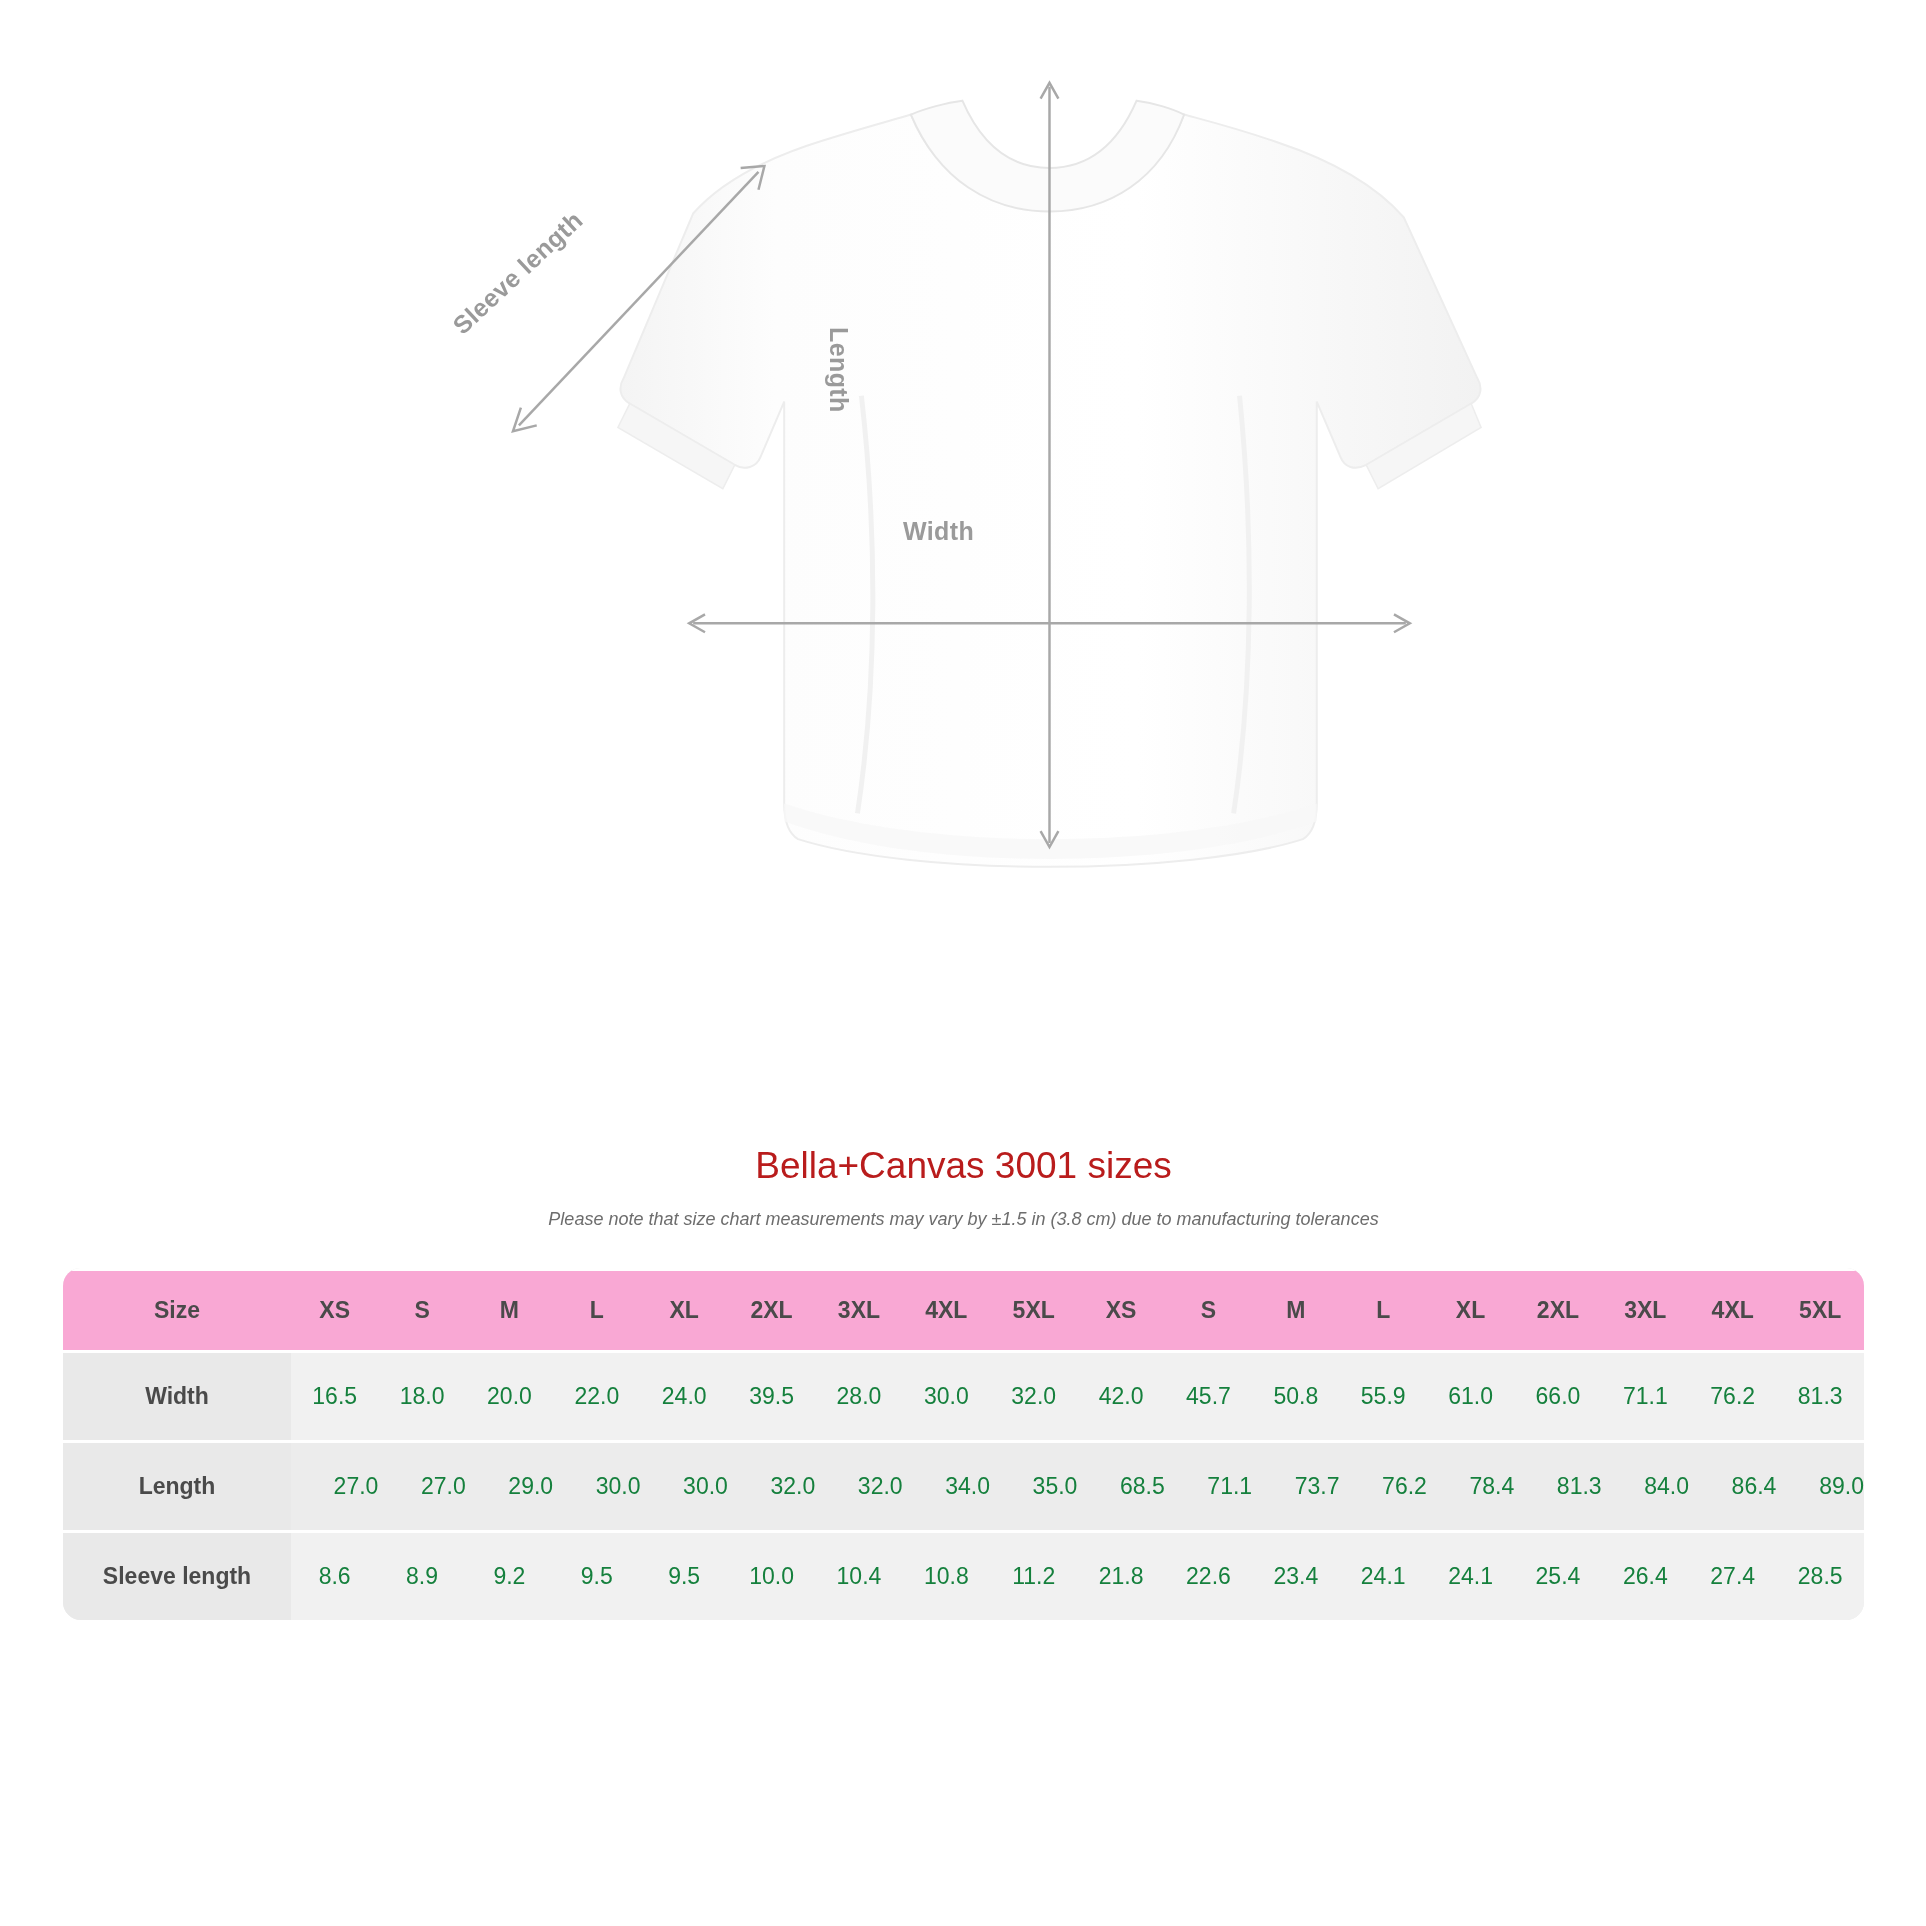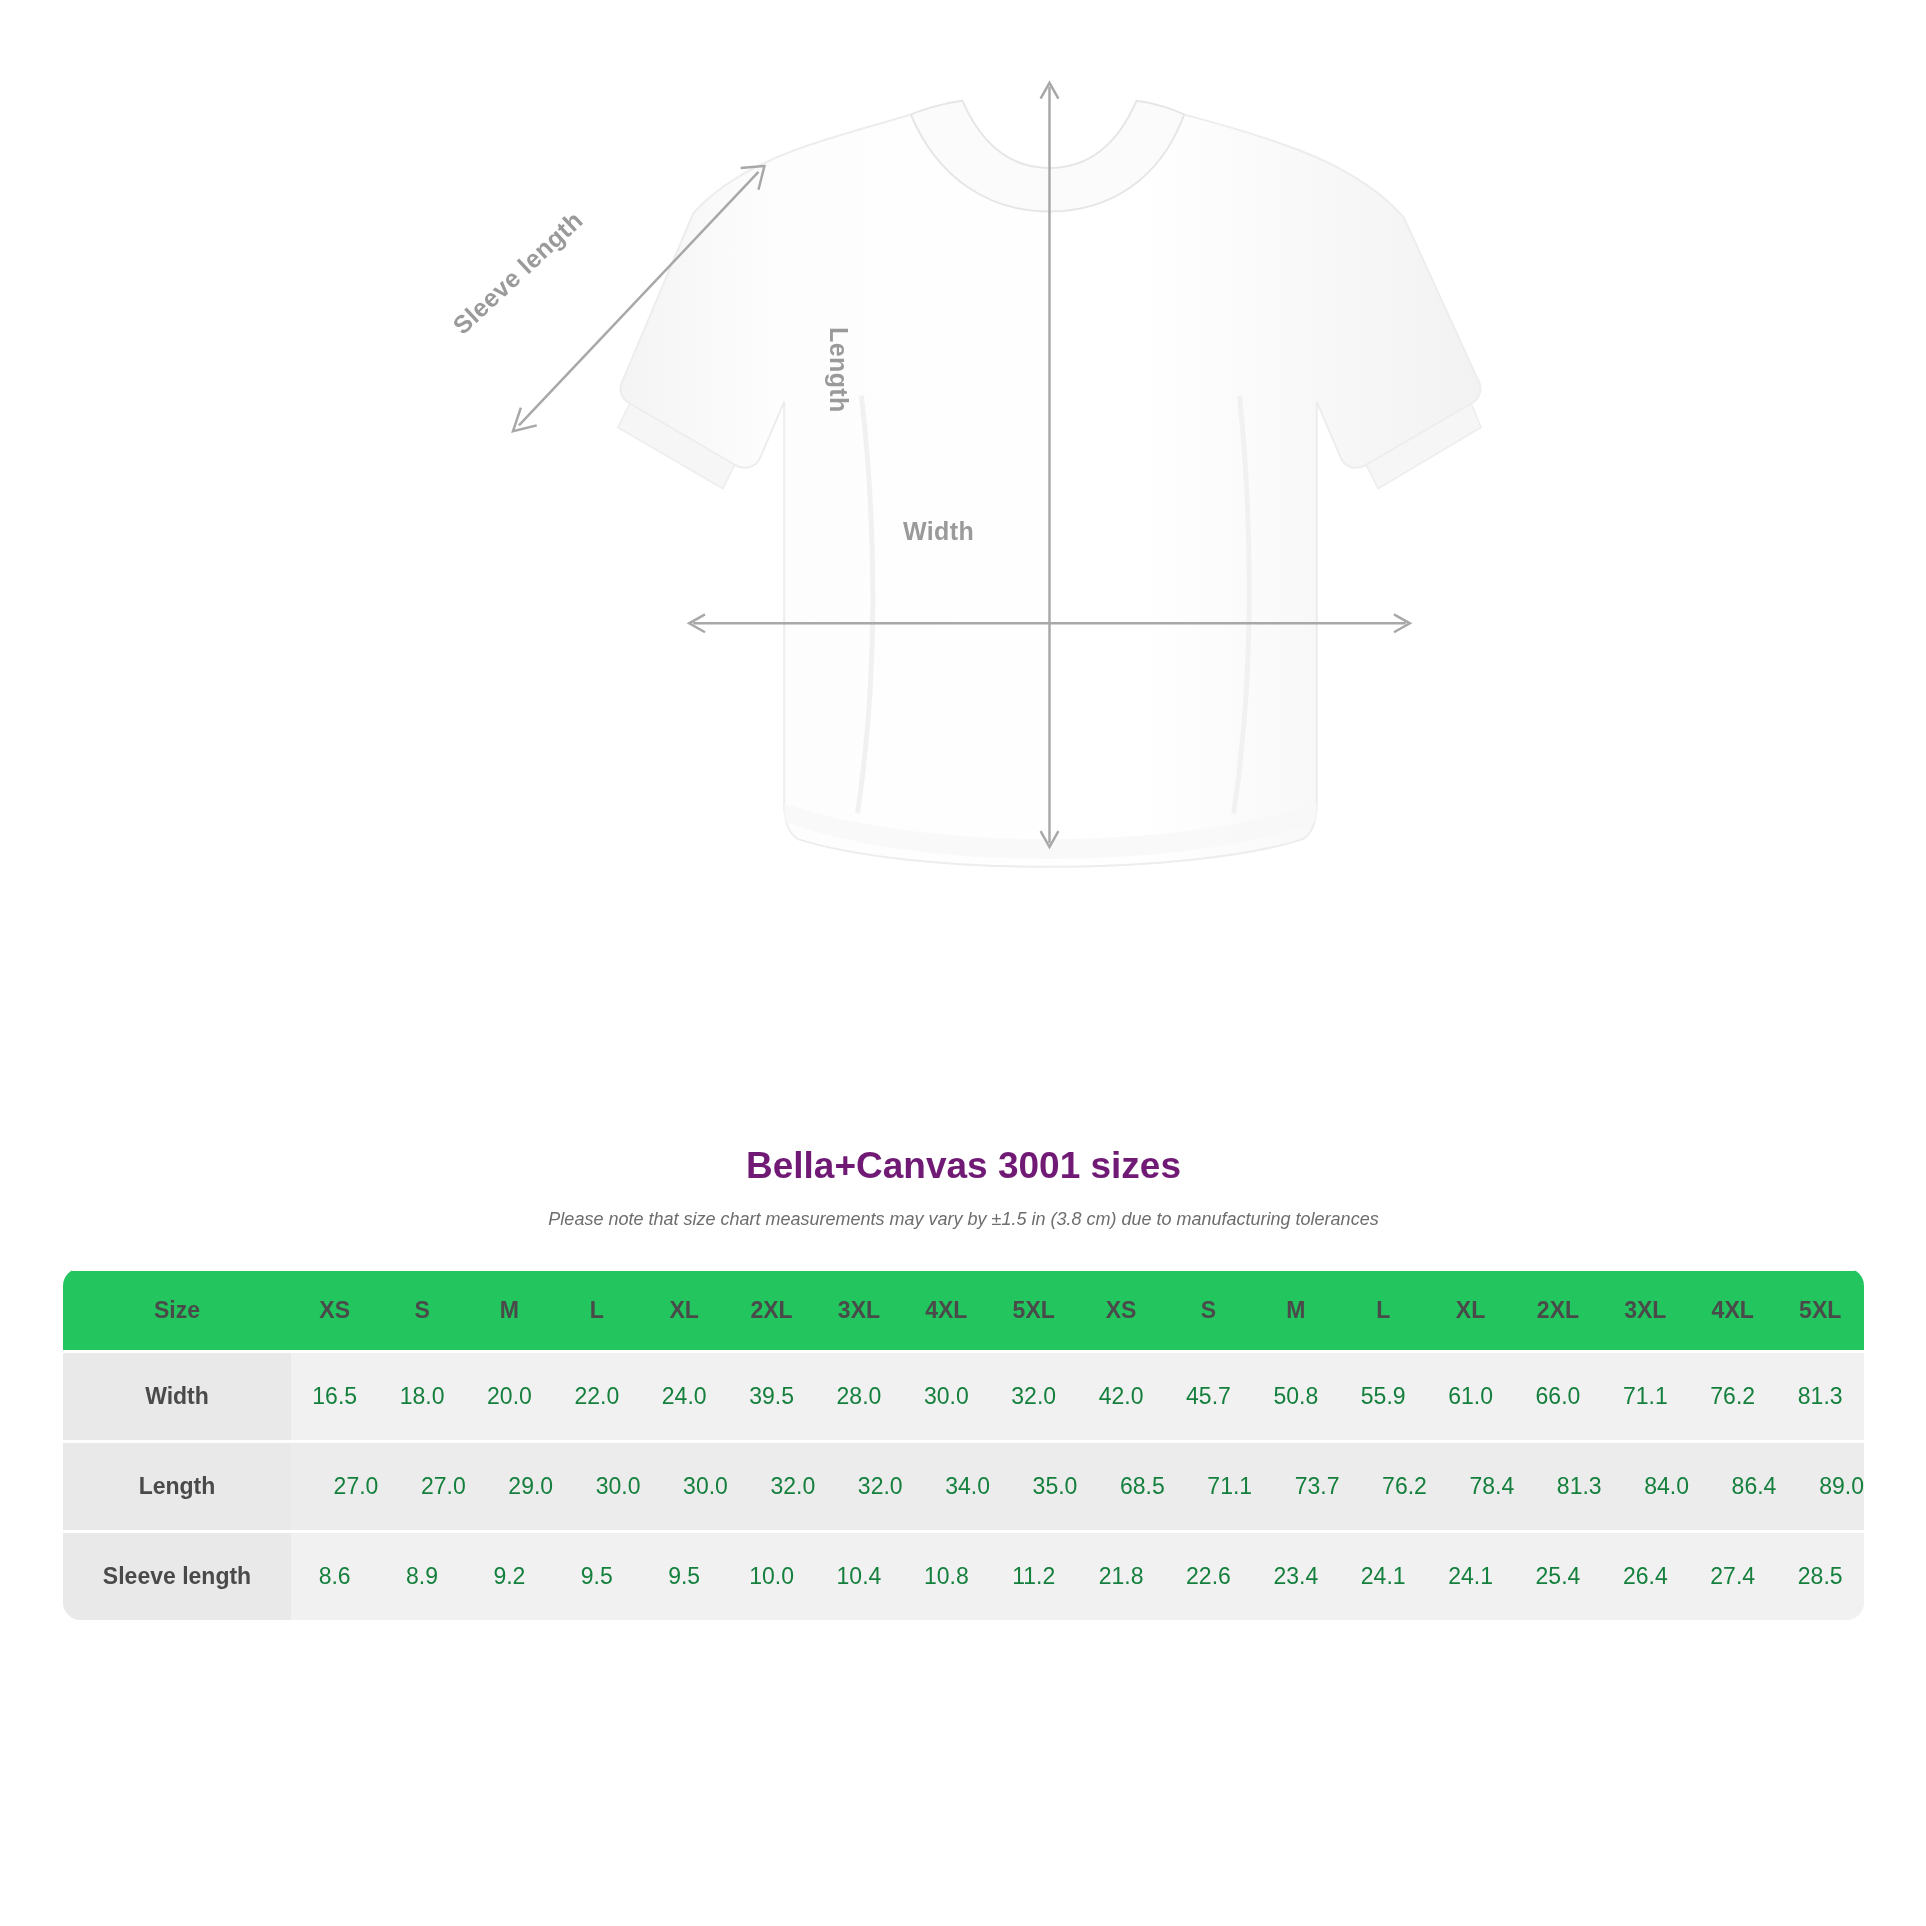--- a/index.html
+++ b/index.html
@@ -62,22 +62,22 @@
     transform-origin: left top;
   }
 
   
   .title-block {
     text-align: center;
     margin-top: 36px;
   }
   .chart-title {
     font-size: 37px;
-    font-weight: bold;
-    color: #701a75;
+    font-weight: normal;
+    color: #b91c1c;
     margin: 0;
   }
   .chart-note {
     font-size: 18px;
     font-style: italic;
     color: #6d6d6d;
     margin-top: 22px;
   }
 
   
@@ -110,21 +110,21 @@
     color: #555555;
     line-height: 1.25;
   }
   .unit-sub {
     font-size: 21px;
     font-style: italic;
     color: #6a6a6a;
     margin-top: 6px;
   }
   .head-row th {
-    background: #22c55e;
+    background: #f9a8d4;
     padding: 26px 0;
     font-size: 24px;
     font-weight: bold;
     color: #4b4b4b;
   }
   .row-label {
     background: #e9e9e9;
     font-weight: bold;
     font-size: 24px;
     color: #4b4b4b;

